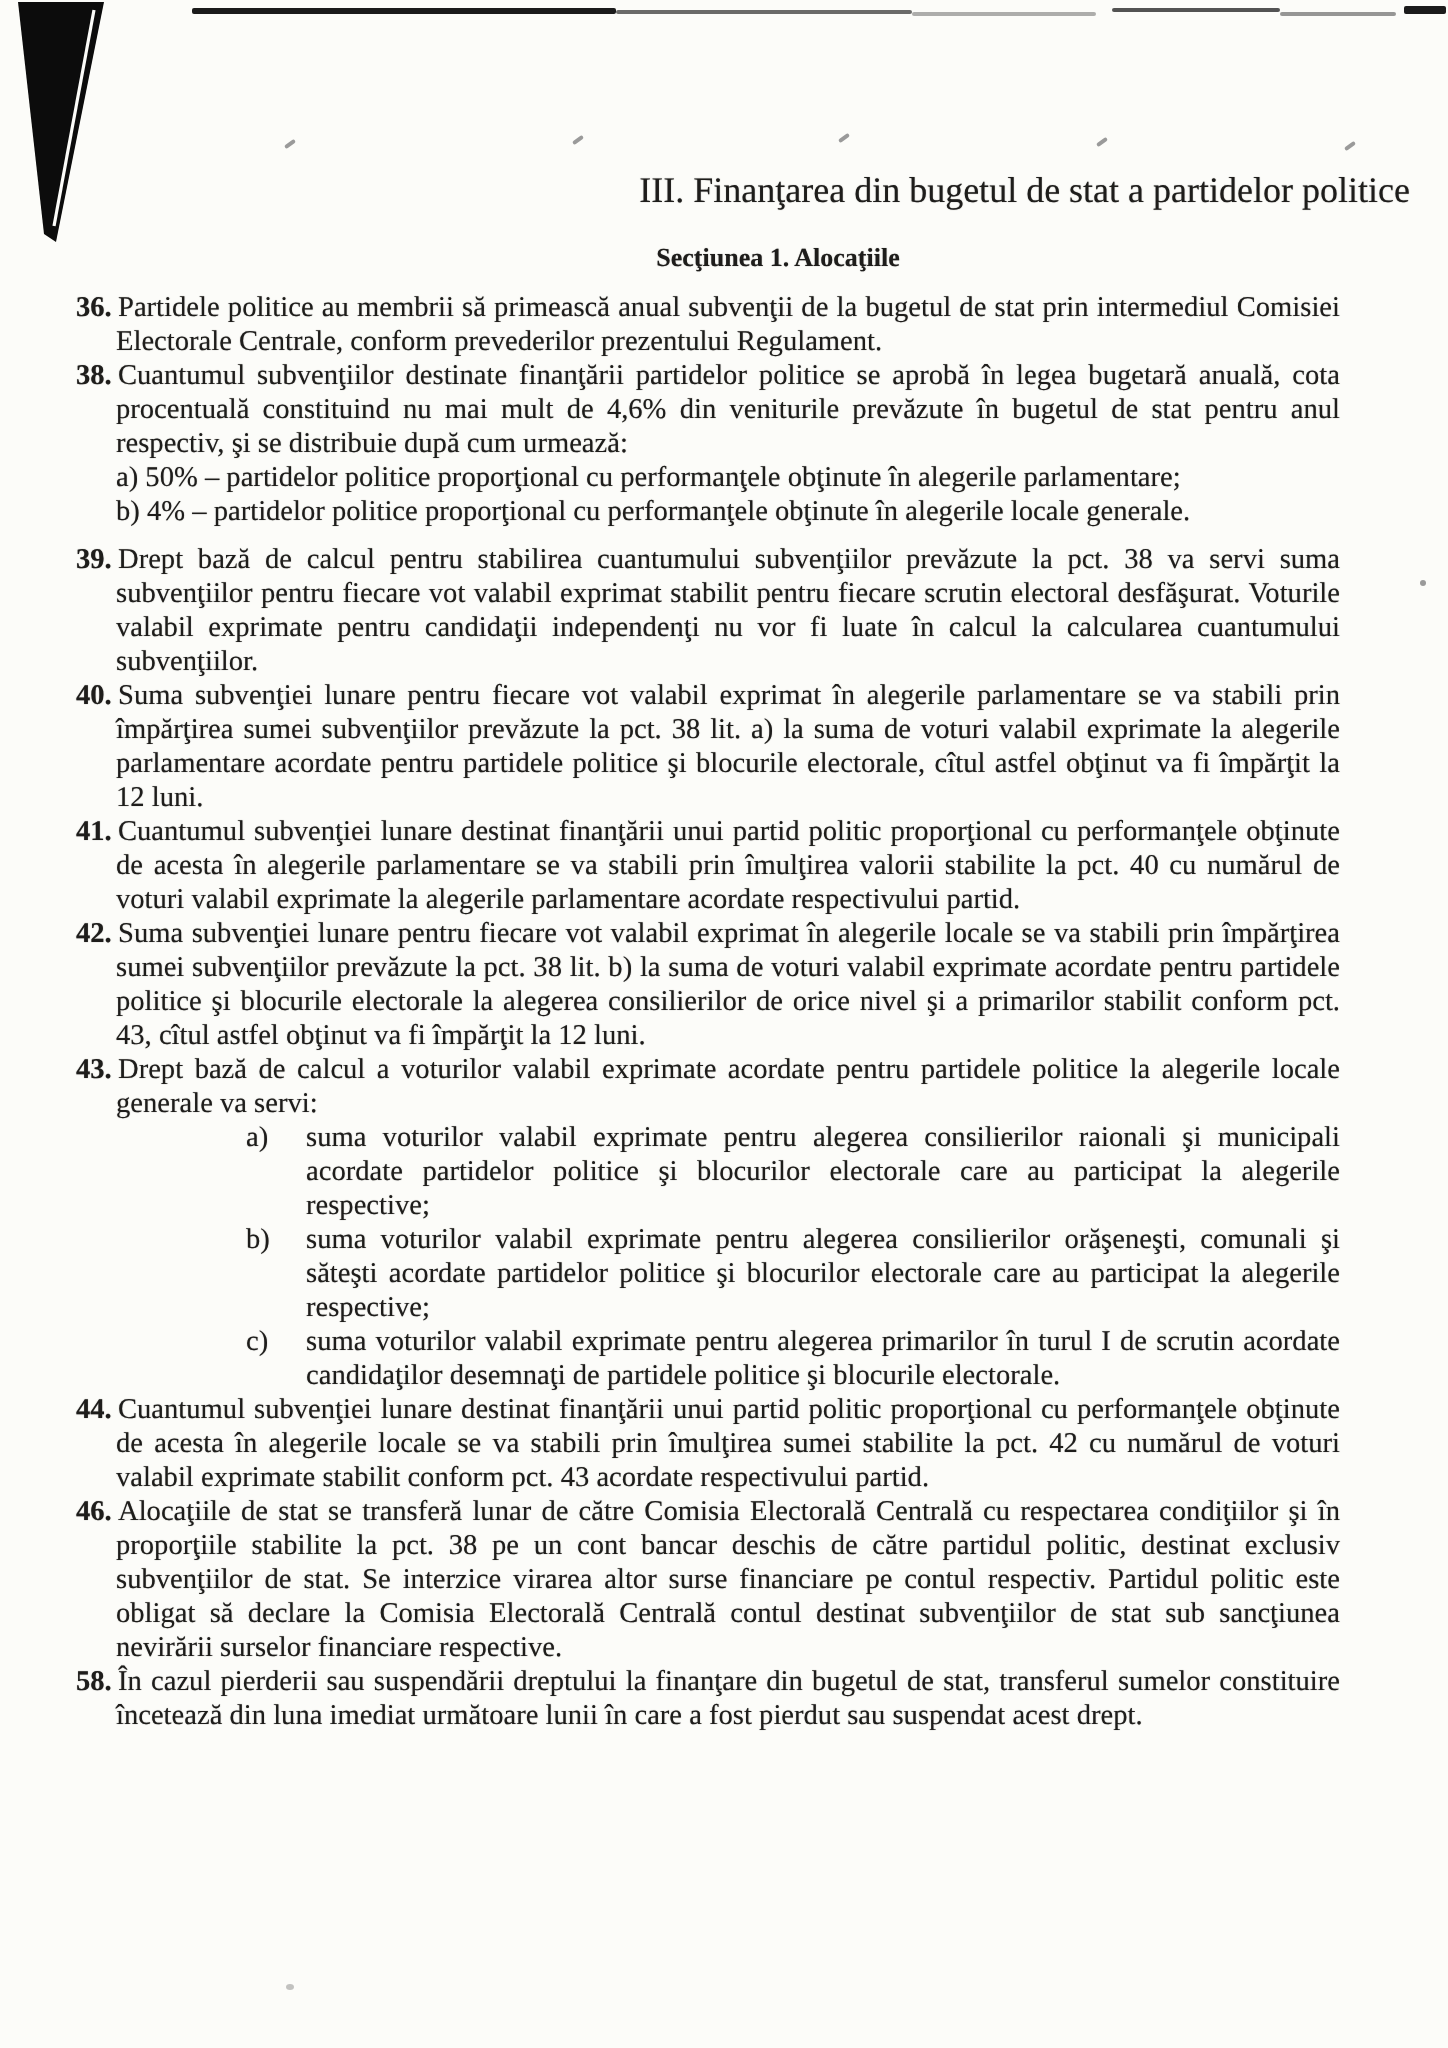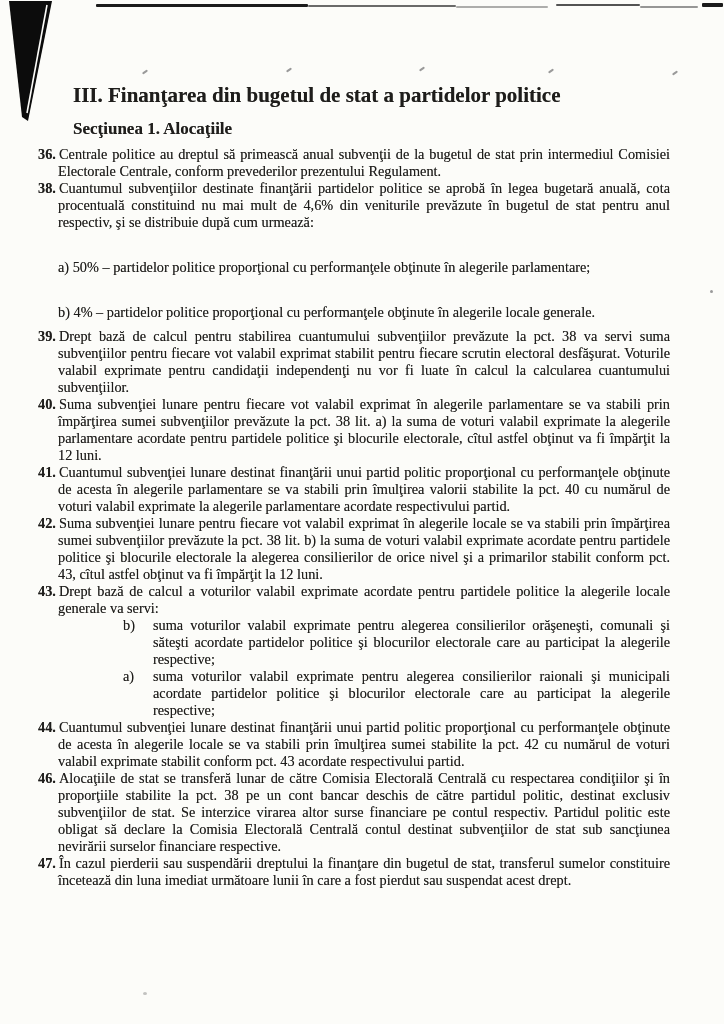--- a/index.html
+++ b/index.html
@@ -20,36 +20,36 @@
   .tick{width:6px;height:2px;background:#9a9a9a;transform:rotate(-35deg);border-radius:1px;}
   .speck{border-radius:50%;}
 
   
   .content{
     position:absolute;left:38px;top:86px;width:632px;
     font-size:14.3px;line-height:17px;
     text-shadow:0 0 0.5px rgba(25,24,22,.55);
   }
   .doc-title{
-    text-align:left;font-weight:bold;font-size:21px;line-height:19px;
+    text-align:right;font-weight:normal;font-size:18px;line-height:19px;
     transform:translateX(35px);
   }
   .section-heading{
-    text-align:left;font-weight:bold;font-size:17px;line-height:17px;
+    text-align:center;font-weight:bold;font-size:13px;line-height:17px;
     margin-top:15px;transform:translateX(35px);
   }
   .items{margin-top:9px;}
   .item{
     padding-left:20px;text-indent:-20px;
     text-align:justify;
   }
   .item .num{
     font-weight:bold;display:inline-block;min-width:21px;text-indent:0;
   }
-  .item .line{text-indent:0;text-align:left;margin-top:28px;}
+  .item .line{text-indent:0;text-align:left;}
   .subitem{
     margin-left:65px;padding-left:30px;text-indent:-30px;text-align:justify;
   }
   .subitem .marker{display:inline-block;width:30px;text-indent:0;}
   .gap-before{margin-top:7px;}
 </style>
 </head>
 <body>
 
 <div class="page">
@@ -74,44 +74,45 @@
   <div class="artifact tick" style="left:672px;top:72px;"></div>
   <div class="artifact speck" style="left:710px;top:290px;width:3px;height:3px;background:#9a9a9a;"></div>
   <div class="artifact speck" style="left:143px;top:992px;width:4px;height:3px;background:#c2c2c0;"></div>
 
   <div class="content">
     <div class="doc-title">III. Finanţarea din bugetul de stat a partidelor politice</div>
     <div class="section-heading">Secţiunea 1. Alocaţiile</div>
 
     <div class="items">
 
-      <div class="item"><span class="num">36.</span><span>Centrale politice au dreptul să primească anual subvenţii de la bugetul de stat prin intermediul Comisiei Electorale Centrale, conform prevederilor prezentului Regulament.</span></div>
+      <div class="item"><span class="num">36.</span><span>Partidele politice au membrii să primească anual subvenţii de la bugetul de stat prin intermediul Comisiei Electorale Centrale, conform prevederilor prezentului Regulament.</span></div>
 
 
       <div class="item"><span class="num">38.</span><span>Cuantumul subvenţiilor destinate finanţării partidelor politice se aprobă în legea bugetară anuală, cota procentuală constituind nu mai mult de 4,6% din veniturile prevăzute în bugetul de stat pentru anul respectiv, şi se distribuie după cum urmează:</span>
         <div class="line">a) 50% – partidelor politice proporţional cu performanţele obţinute în alegerile parlamentare;</div>
         <div class="line">b) 4% – partidelor politice proporţional cu performanţele obţinute în alegerile locale generale.</div>
       </div>
 
       <div class="item gap-before"><span class="num">39.</span><span>Drept bază de calcul pentru stabilirea cuantumului subvenţiilor prevăzute la pct. 38 va servi suma subvenţiilor pentru fiecare vot valabil exprimat stabilit pentru fiecare scrutin electoral desfăşurat. Voturile valabil exprimate pentru candidaţii independenţi nu vor fi luate în calcul la calcularea cuantumului subvenţiilor.</span></div>
 
       <div class="item"><span class="num">40.</span><span>Suma subvenţiei lunare pentru fiecare vot valabil exprimat în alegerile parlamentare se va stabili prin împărţirea sumei subvenţiilor prevăzute la pct. 38 lit. a) la suma de voturi valabil exprimate la alegerile parlamentare acordate pentru partidele politice şi blocurile electorale, cîtul astfel obţinut va fi împărţit la 12 luni.</span></div>
 
       <div class="item"><span class="num">41.</span><span>Cuantumul subvenţiei lunare destinat finanţării unui partid politic proporţional cu performanţele obţinute de acesta în alegerile parlamentare se va stabili prin îmulţirea valorii stabilite la pct. 40 cu numărul de voturi valabil exprimate la alegerile parlamentare acordate respectivului partid.</span></div>
 
       <div class="item"><span class="num">42.</span><span>Suma subvenţiei lunare pentru fiecare vot valabil exprimat în alegerile locale se va stabili prin împărţirea sumei subvenţiilor prevăzute la pct. 38 lit. b) la suma de voturi valabil exprimate acordate pentru partidele politice şi blocurile electorale la alegerea consilierilor de orice nivel şi a primarilor stabilit conform pct. 43, cîtul astfel obţinut va fi împărţit la 12 luni.</span></div>
 
       <div class="item"><span class="num">43.</span><span>Drept bază de calcul a voturilor valabil exprimate acordate pentru partidele politice la alegerile locale generale va servi:</span>
+        <div class="subitem"><span class="marker">a)</span><span>suma voturilor valabil exprimate pentru alegerea consilierilor raionali şi municipali acordate partidelor politice şi blocurilor electorale care au participat la alegerile respective;</span></div>
         <div class="subitem"><span class="marker">b)</span><span>suma voturilor valabil exprimate pentru alegerea consilierilor orăşeneşti, comunali şi săteşti acordate partidelor politice şi blocurilor electorale care au participat la alegerile respective;</span></div>
-        <div class="subitem"><span class="marker">a)</span><span>suma voturilor valabil exprimate pentru alegerea consilierilor raionali şi municipali acordate partidelor politice şi blocurilor electorale care au participat la alegerile respective;</span></div>
+        <div class="subitem"><span class="marker">c)</span><span>suma voturilor valabil exprimate pentru alegerea primarilor în turul I de scrutin acordate candidaţilor desemnaţi de partidele politice şi blocurile electorale.</span></div>
       </div>
 
       <div class="item"><span class="num">44.</span><span>Cuantumul subvenţiei lunare destinat finanţării unui partid politic proporţional cu performanţele obţinute de acesta în alegerile locale se va stabili prin îmulţirea sumei stabilite la pct. 42 cu numărul de voturi valabil exprimate stabilit conform pct. 43 acordate respectivului partid.</span></div>
 
 
       <div class="item"><span class="num">46.</span><span>Alocaţiile de stat se transferă lunar de către Comisia Electorală Centrală cu respectarea condiţiilor şi în proporţiile stabilite la pct. 38 pe un cont bancar deschis de către partidul politic, destinat exclusiv subvenţiilor de stat. Se interzice virarea altor surse financiare pe contul respectiv. Partidul politic este obligat să declare la Comisia Electorală Centrală contul destinat subvenţiilor de stat sub sancţiunea nevirării surselor financiare respective.</span></div>
 
-      <div class="item"><span class="num">47.</span><span>În cazul pierderii sau suspendării dreptului la finanţare din bugetul de stat, transferul sumelor constituire încetează din luna imediat următoare lunii în care a fost pierdut sau suspendat acest drept.</span></div>
+      <div class="item"><span class="num">58.</span><span>În cazul pierderii sau suspendării dreptului la finanţare din bugetul de stat, transferul sumelor constituire încetează din luna imediat următoare lunii în care a fost pierdut sau suspendat acest drept.</span></div>
 
 
     </div>
   </div>
 </div>
 
 </body></html>

